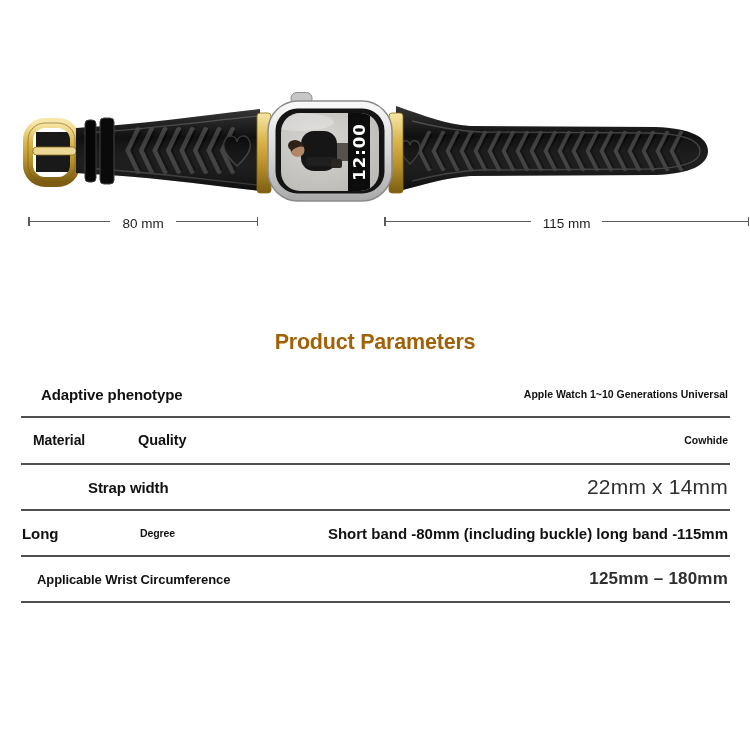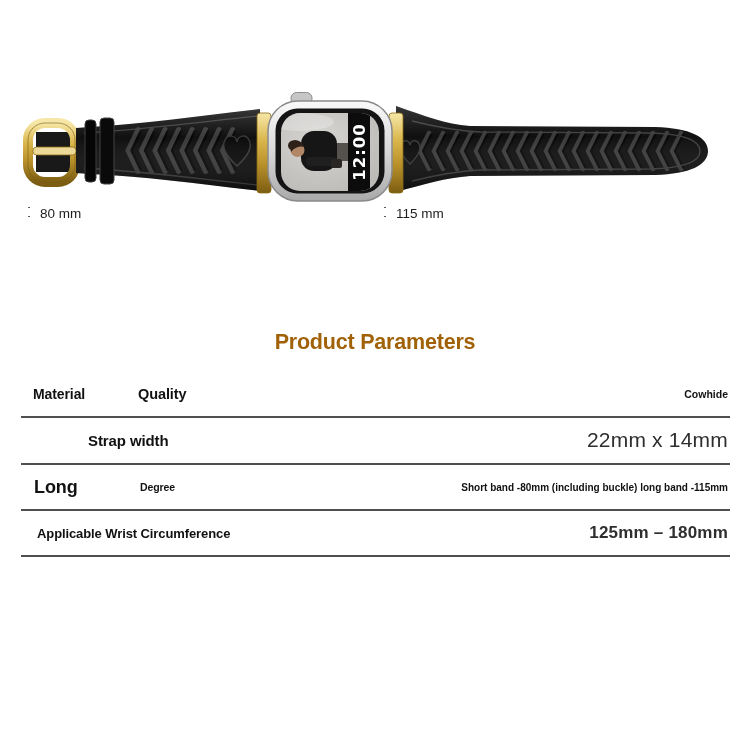--- a/index.html
+++ b/index.html
@@ -3,47 +3,47 @@
 <meta charset="utf-8">
 <style>
   html,body{margin:0;padding:0;background:#ffffff;width:750px;height:750px;overflow:hidden;
     font-family:"Liberation Sans",sans-serif;}
   .stage{position:relative;width:750px;height:750px;background:#fff;}
 
   
   .photo{position:absolute;left:0;top:0;width:750px;height:260px;}
 
   
-  .dim{position:absolute;top:207px;height:9px;display:flex;align-items:flex-start;flex-direction:column;}
+  .dim{position:absolute;top:217px;height:9px;display:flex;align-items:center;}
   .dim .tick{width:1.5px;height:9px;background:#5a5a5a;}
   .dim .seg{flex:1;height:1.5px;background:#5a5a5a;}
   .dim .dim-label{font-size:13.5px;line-height:8px;padding:0 12px;transform:translateY(2px);
     color:#1d1d1d;white-space:nowrap;}
   .dim.short{left:28px;width:230px;}
-  .dim.long{left:384px;width:276px;}
+  .dim.long{left:384px;width:365px;}
 
   
   .page-title{position:absolute;left:0;top:330px;width:750px;text-align:center;
     font-size:21.5px;font-weight:bold;letter-spacing:-0.2px;color:#a16207;margin:0;}
 
   
   .ptable{position:absolute;left:21px;top:372px;width:709px;}
   .prow{position:relative;height:44.3px;border-bottom:2px solid #4f4f4f;}
   .prow .la,.prow .lb{position:absolute;top:50%;transform:translateY(-50%);
     font-weight:bold;color:#111;white-space:nowrap;letter-spacing:-0.1px;}
   .prow .val{position:absolute;right:2px;top:50%;transform:translateY(-50%);
     font-weight:bold;color:#111;font-size:10.5px;white-space:nowrap;}
   .r1 .la{left:14px;font-size:14.5px;} .r1 .lb{left:119px;font-size:10.5px;}
   .r2 .la{left:20px;font-size:15px;}
   .r3 .la{left:12px;font-size:14px;} .r3 .lb{left:117px;font-size:14.5px;}
   .r4 .la{left:73px;font-size:15px;}
   .r5 .la{left:67px;font-size:15px;}
   .r5 .val{font-size:21px;font-weight:400;color:#2e2e2e;letter-spacing:0.2px;}
-  .r6 .la{left:13px;font-size:18px;} .r6 .lb{left:119px;font-size:10.5px;}
-  .r6 .val{font-size:10px;text-align:right;}
+  .r6 .la{left:1px;font-size:15px;} .r6 .lb{left:119px;font-size:10.5px;}
+  .r6 .val{font-size:15px;text-align:right;}
   .r7 .la{left:16px;font-size:13px;}
   .r7 .val{font-size:17px;font-weight:700;color:#2e2e2e;letter-spacing:0.2px;}
 </style>
 </head>
 <body>
 
 <div class="stage">
 
   <div class="photo">
     <svg width="750" height="260" viewBox="0 0 750 260">
@@ -185,20 +185,25 @@
       <span class="seg"></span>
       <span class="tick"></span>
     </div>
   </div>
 
   <h1 class="page-title">Product Parameters</h1>
 
   <div class="ptable">
 
 
+    <div class="prow r2">
+      <span class="la">Adaptive phenotype</span>
+      <span class="lb"></span>
+      <span class="val">Apple Watch 1~10 Generations Universal</span>
+    </div>
 
     <div class="prow r3">
       <span class="la">Material</span>
       <span class="lb">Quality</span>
       <span class="val">Cowhide</span>
     </div>
 
 
     <div class="prow r5">
       <span class="la">Strap width</span>

